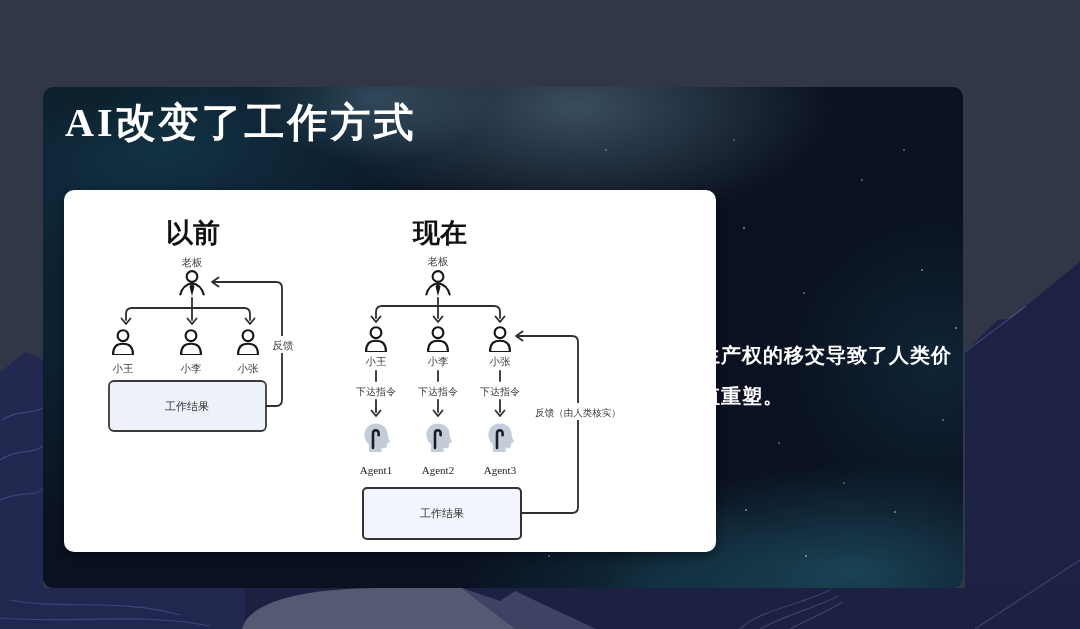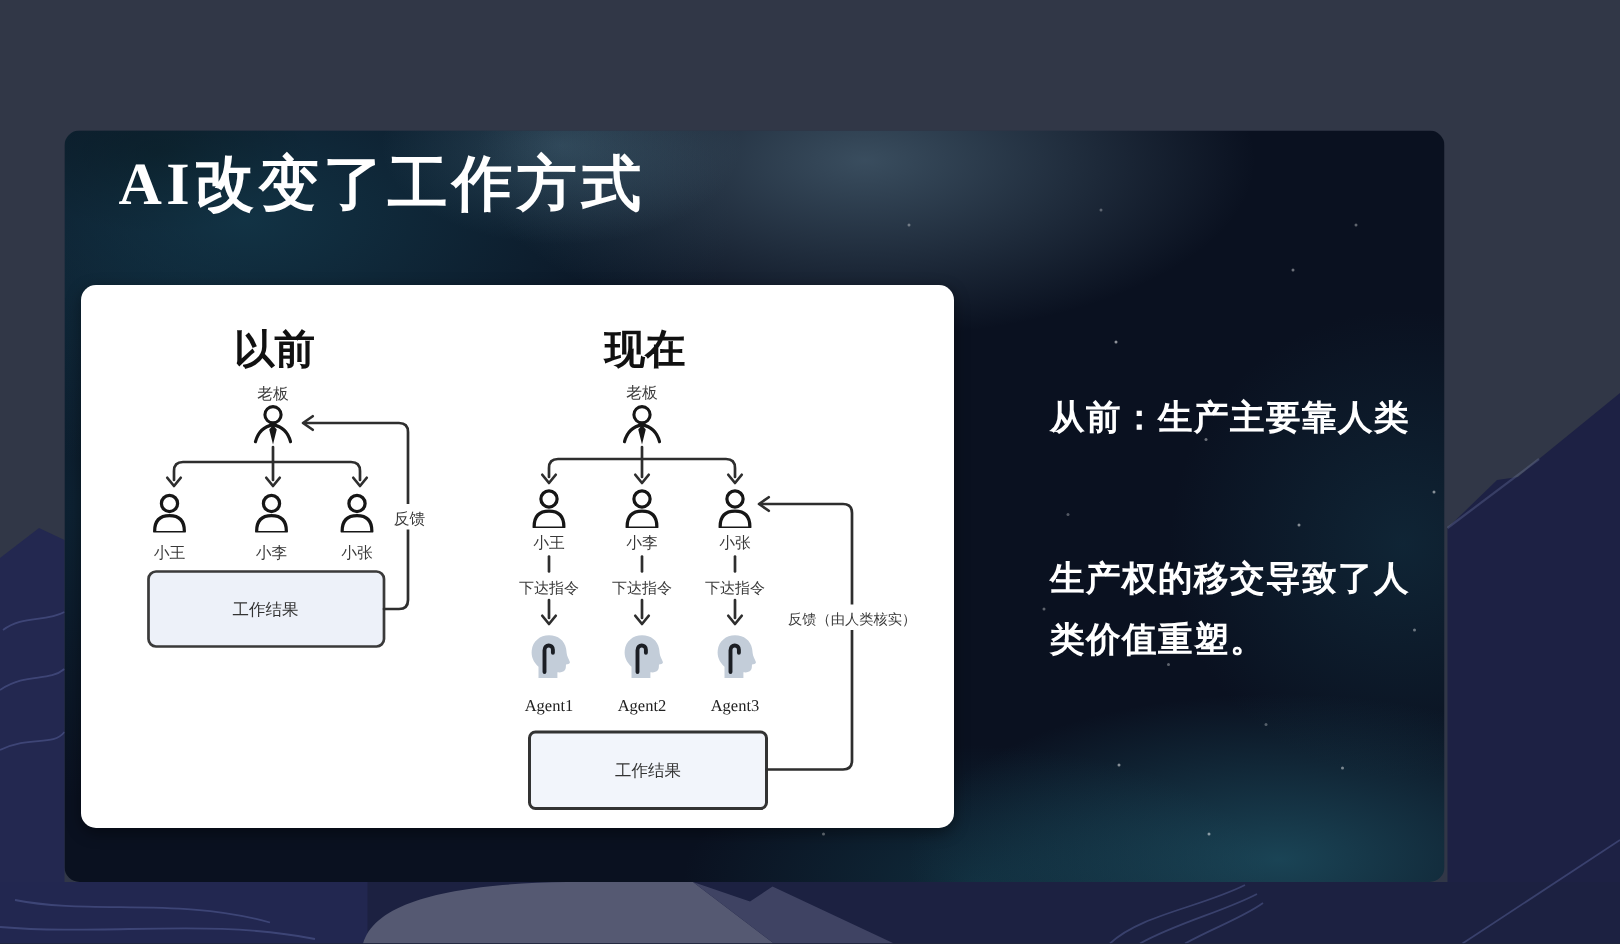--- a/index.html
+++ b/index.html
@@ -25,29 +25,29 @@
           822px 262px 0 0 rgba(255,255,255,.5), 878px 182px 0 0 rgba(255,255,255,.45),
           652px 318px 0 0 rgba(255,255,255,.35), 702px 422px 0 0 rgba(255,255,255,.5),
           851px 424px 0 0 rgba(255,255,255,.45), 899px 332px 0 0 rgba(255,255,255,.4),
           762px 468px 0 0 rgba(255,255,255,.5), 818px 92px  0 0 rgba(255,255,255,.4),
           562px 62px  0 0 rgba(255,255,255,.35), 912px 240px 0 0 rgba(255,255,255,.5),
           938px 122px 0 0 rgba(255,255,255,.4), 585px 382px 0 0 rgba(255,255,255,.35),
           505px 468px 0 0 rgba(255,255,255,.4), 860px 62px  0 0 rgba(255,255,255,.35),
           948px 432px 0 0 rgba(255,255,255,.45), 690px 52px  0 0 rgba(255,255,255,.3),
           735px 355px 0 0 rgba(255,255,255,.35), 800px 395px 0 0 rgba(255,255,255,.3),
           925px 495px 0 0 rgba(255,255,255,.4), 668px 255px 0 0 rgba(255,255,255,.3);}
-  .slide-heading{position:absolute;left:36px;top:8px;color:#fff;
+  .slide-heading{position:absolute;left:22px;top:8px;color:#fff;
         font-family:"Liberation Serif",serif;font-weight:600;font-size:40px;
         letter-spacing:3px;white-space:nowrap;}
-  .panel{position:absolute;left:11px;top:103px;width:582px;height:362px;
+  .panel{position:absolute;left:21px;top:103px;width:652px;height:362px;
         background:#fff;border-radius:10px;box-shadow:0 3px 10px rgba(0,0,0,.4);}
   .notes{position:absolute;left:657px;top:176px;width:272px;color:#fff;}
   .notes .line{font-size:23px;font-weight:700;line-height:30px;letter-spacing:1px;
         margin:0 0 22px 0;white-space:nowrap;}
-  .notes .para{font-size:23px;font-weight:700;line-height:41px;letter-spacing:1px;
+  .notes .para{font-size:20px;font-weight:700;line-height:41px;letter-spacing:1px;
         margin-top:72px;width:262px;word-break:break-all;}
   .dsvg text{font-family:"Liberation Sans",sans-serif;}
   .dsvg .h{font-size:27px;font-weight:700;fill:#111;}
   .dsvg .sm{font-size:10.5px;fill:#3a3a3a;}
   .dsvg .cmd{font-size:10px;fill:#3a3a3a;}
   .dsvg .agent{font-size:11px;fill:#222;font-family:"Liberation Serif",serif;}
   .dsvg .boxtext{font-size:11px;fill:#333;}
   .dsvg .wire{stroke:#2e2e2e;stroke-width:1.8;fill:none;stroke-linecap:round;stroke-linejoin:round;}
   .dsvg .chev{stroke:#2e2e2e;stroke-width:1.8;fill:none;stroke-linecap:round;stroke-linejoin:round;}
 </style>
@@ -177,18 +177,17 @@
 
           <path class="wire" d="M457,323 H508 Q514,323 514,317 V152 Q514,146 508,146 H454"></path>
           <path class="chev" d="M458.5,141.5 L452,146 L458.5,150.5"></path>
           <rect x="466" y="213" width="96" height="17" fill="#fff"></rect>
           <text x="514" y="226" text-anchor="middle" class="sm" style="font-size:9.5px">反馈（由人类核实）</text>
         </g>
       </svg>
     </div>
 
     <div class="notes">
-      <div class="line">从前：生产主要靠人类</div>
       <div class="para">生产权的移交导致了人类价值重塑。</div>
     </div>
   </div>
 
 </div>
 
 </body></html>

